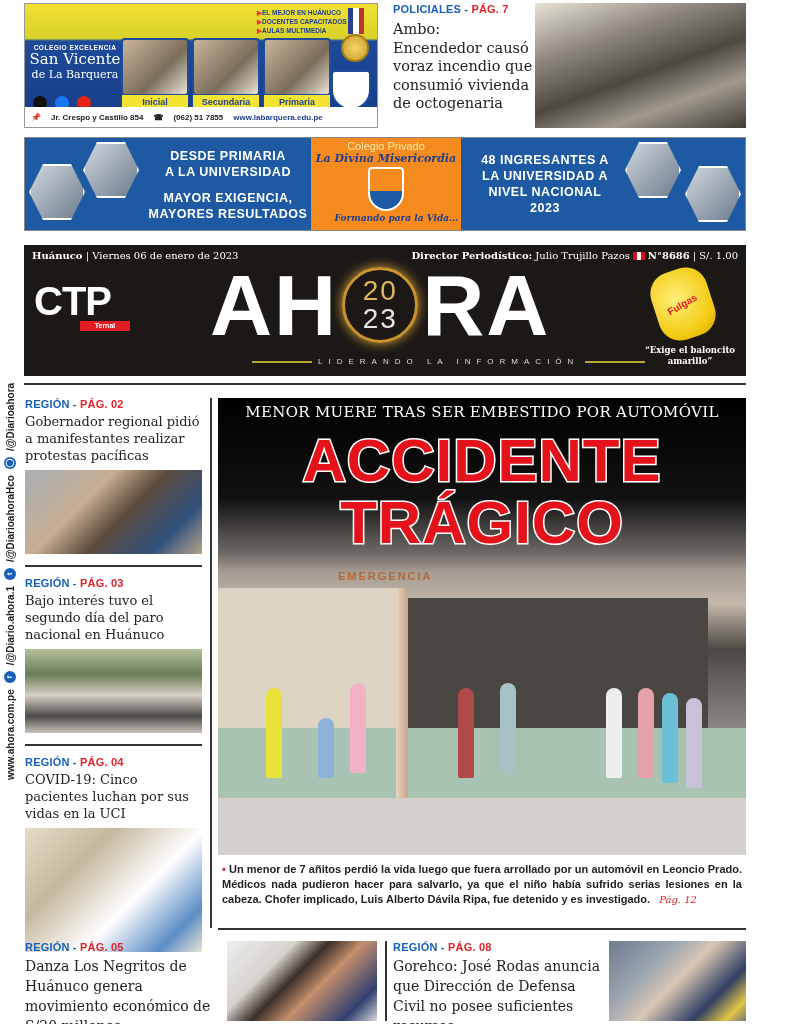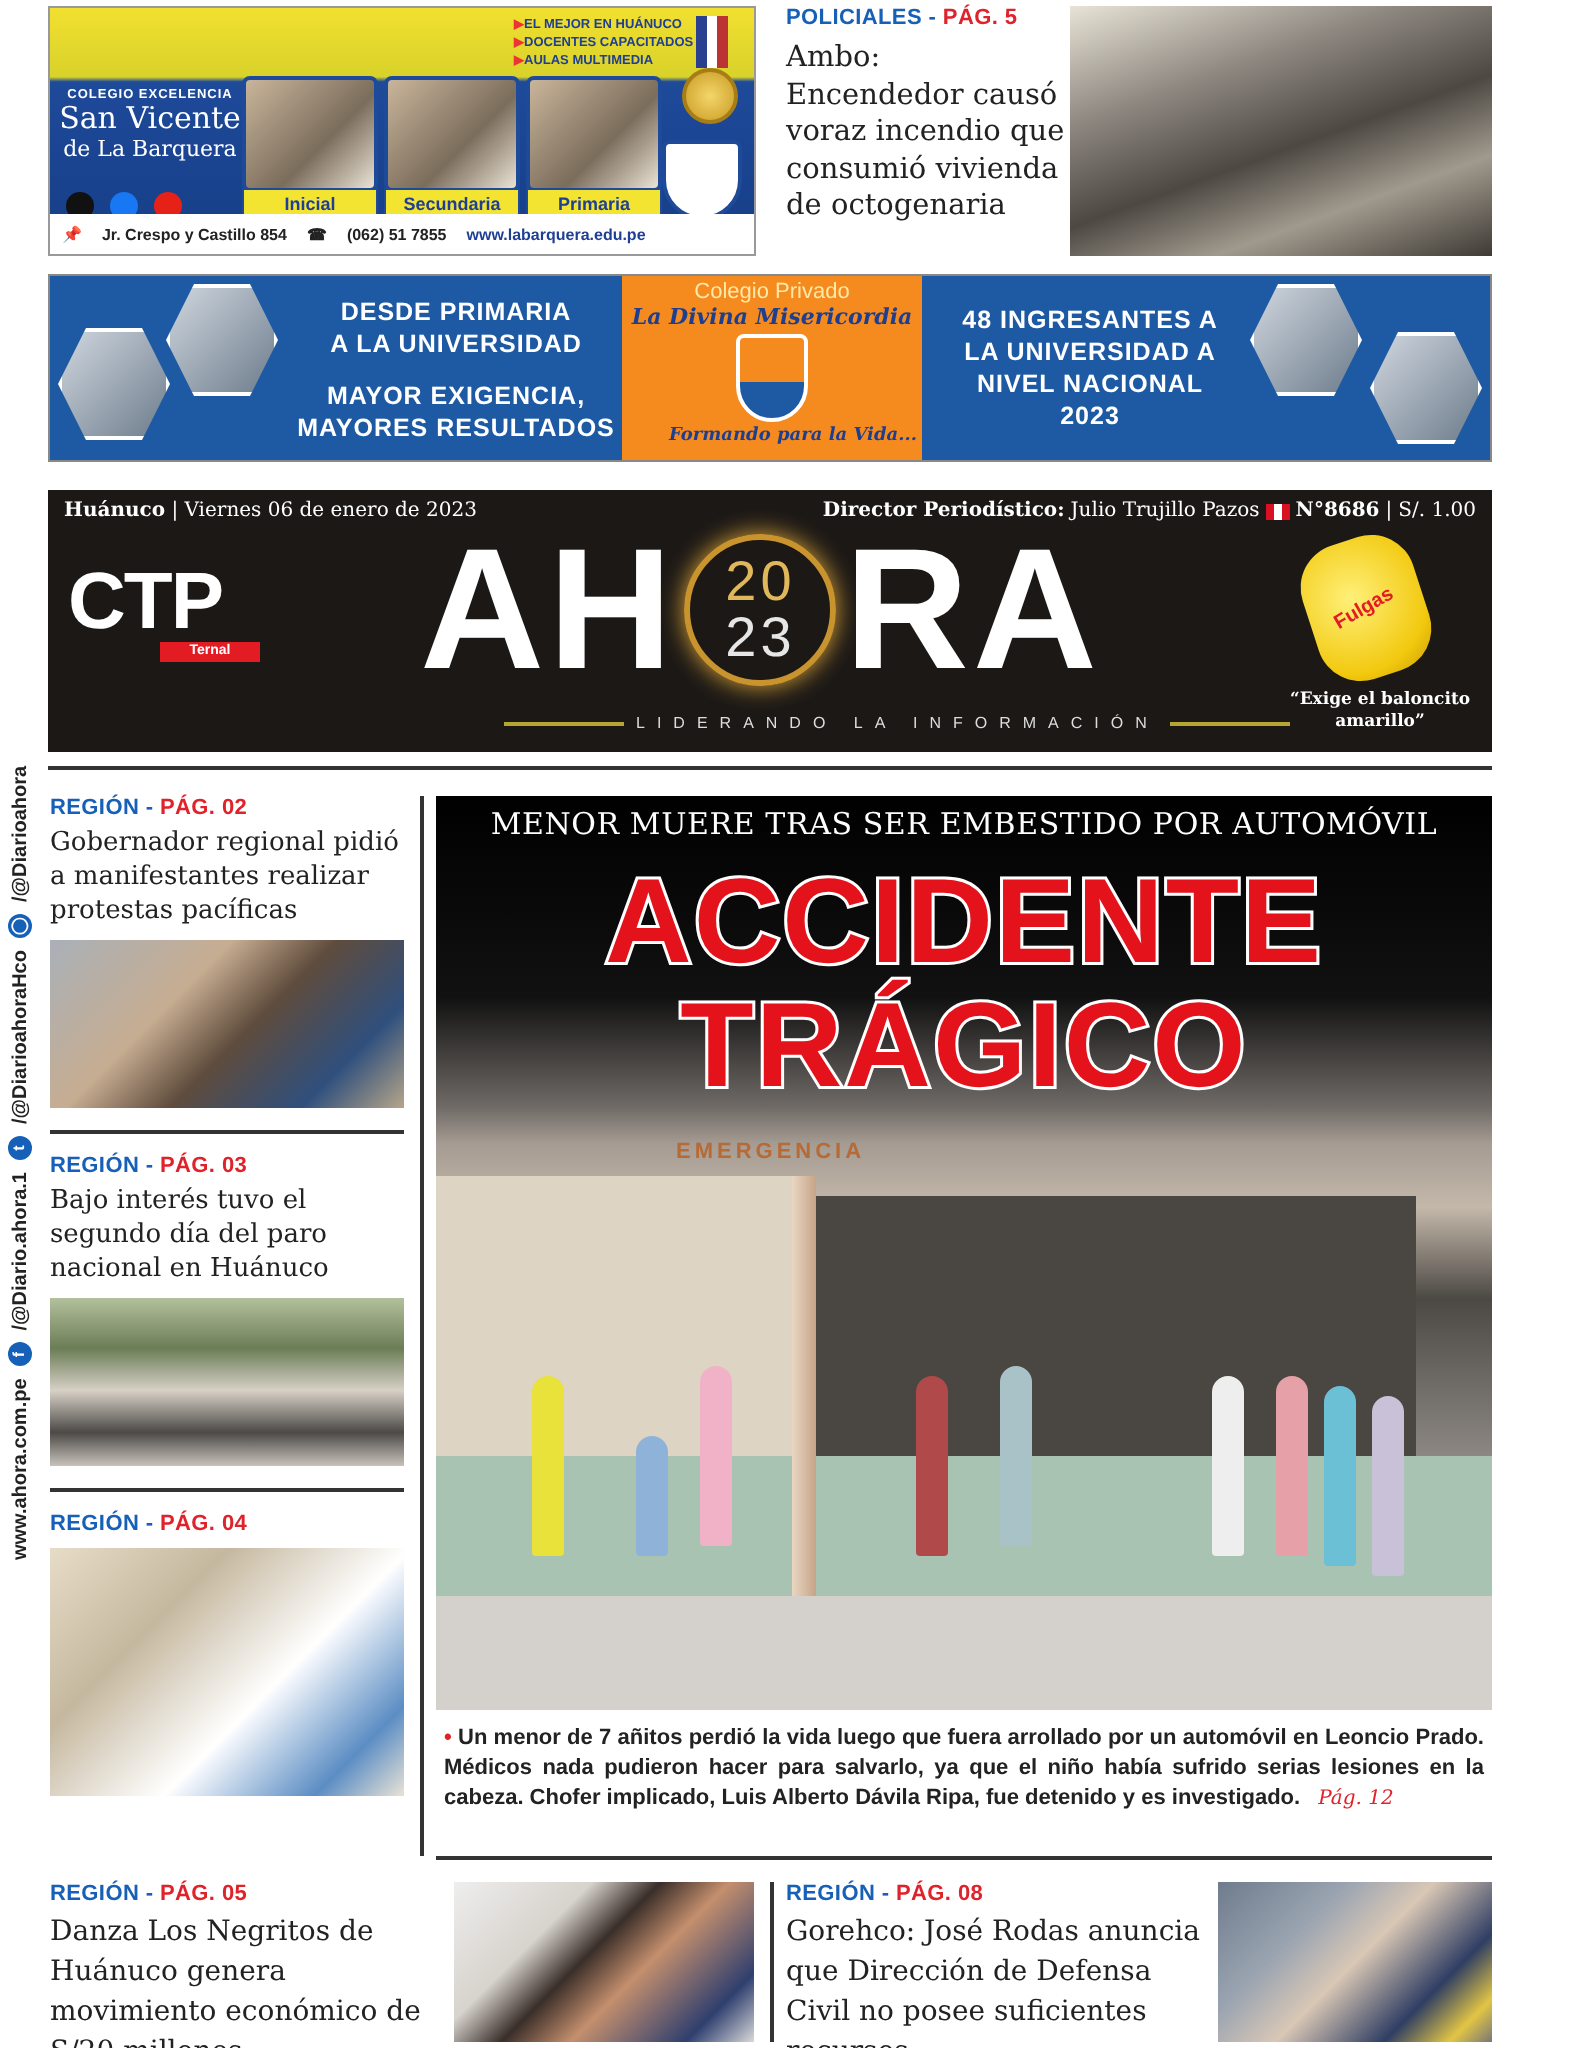--- a/index.html
+++ b/index.html
@@ -154,21 +154,21 @@
     <span>☎</span>
     <span>(062) 51 7855</span>
     <span class="url">www.labarquera.edu.pe</span>
   </div>
 </div>
 
 <div class="story-tr">
   <div class="kicker">
     <span class="sec">POLICIALES</span>
     <span class="dash">-</span>
-    <span class="pg">PÁG. 5</span>
+    <span class="pg">PÁG. 7</span>
   </div>
   <div class="headline">Ambo: Encendedor causó voraz incendio que consumió vivienda de octogenaria</div>
 </div>
 <div class="photo-fire"></div>
 
 <div class="ad-mid">
   <div class="hex" style="left:4px; top:26px;"></div>
   <div class="hex" style="left:58px; top:4px;"></div>
   <div class="txt" style="left:120px; top:10px; width:166px;">
     <div>DESDE PRIMARIA</div>
@@ -257,20 +257,21 @@
     <div class="headline">Bajo interés tuvo el segundo día del paro nacional en Huánuco</div>
     <div class="pic pic-paro"></div>
     <div class="sep"></div>
   </div>
   <div class="lstory">
     <div class="kicker">
       <span class="sec">REGIÓN</span>
       <span class="dash">-</span>
       <span class="pg">PÁG. 04</span>
     </div>
+    <div class="headline">COVID-19: Cinco pacientes luchan por sus vidas en la UCI</div>
     <div class="pic pic-uci"></div>
   </div>
 </div>
 
 <div class="vrule"></div>
 
 <div class="lead">
   <div class="wall"></div>
   <div class="inside"></div>
   <div class="floor"></div>

